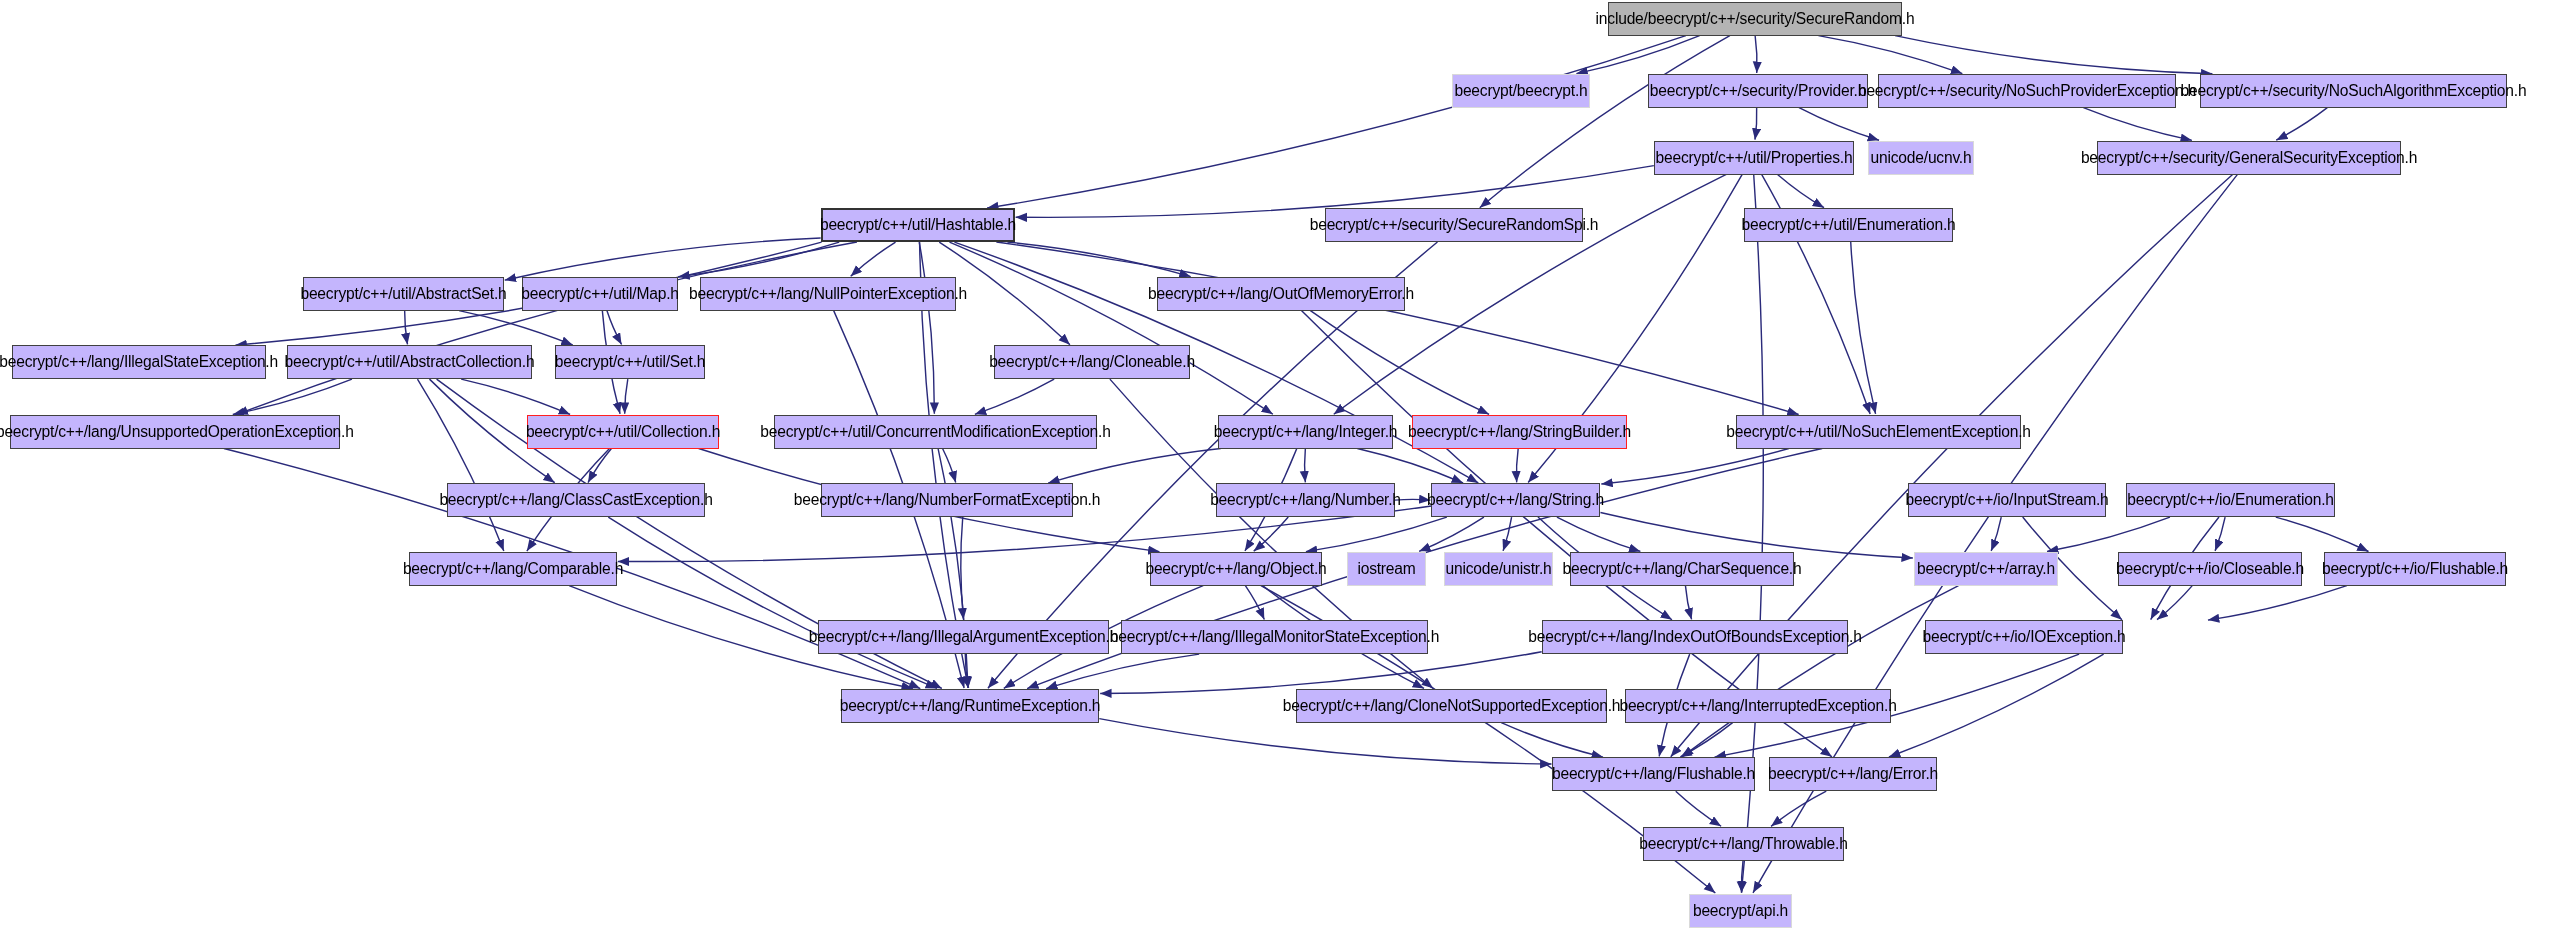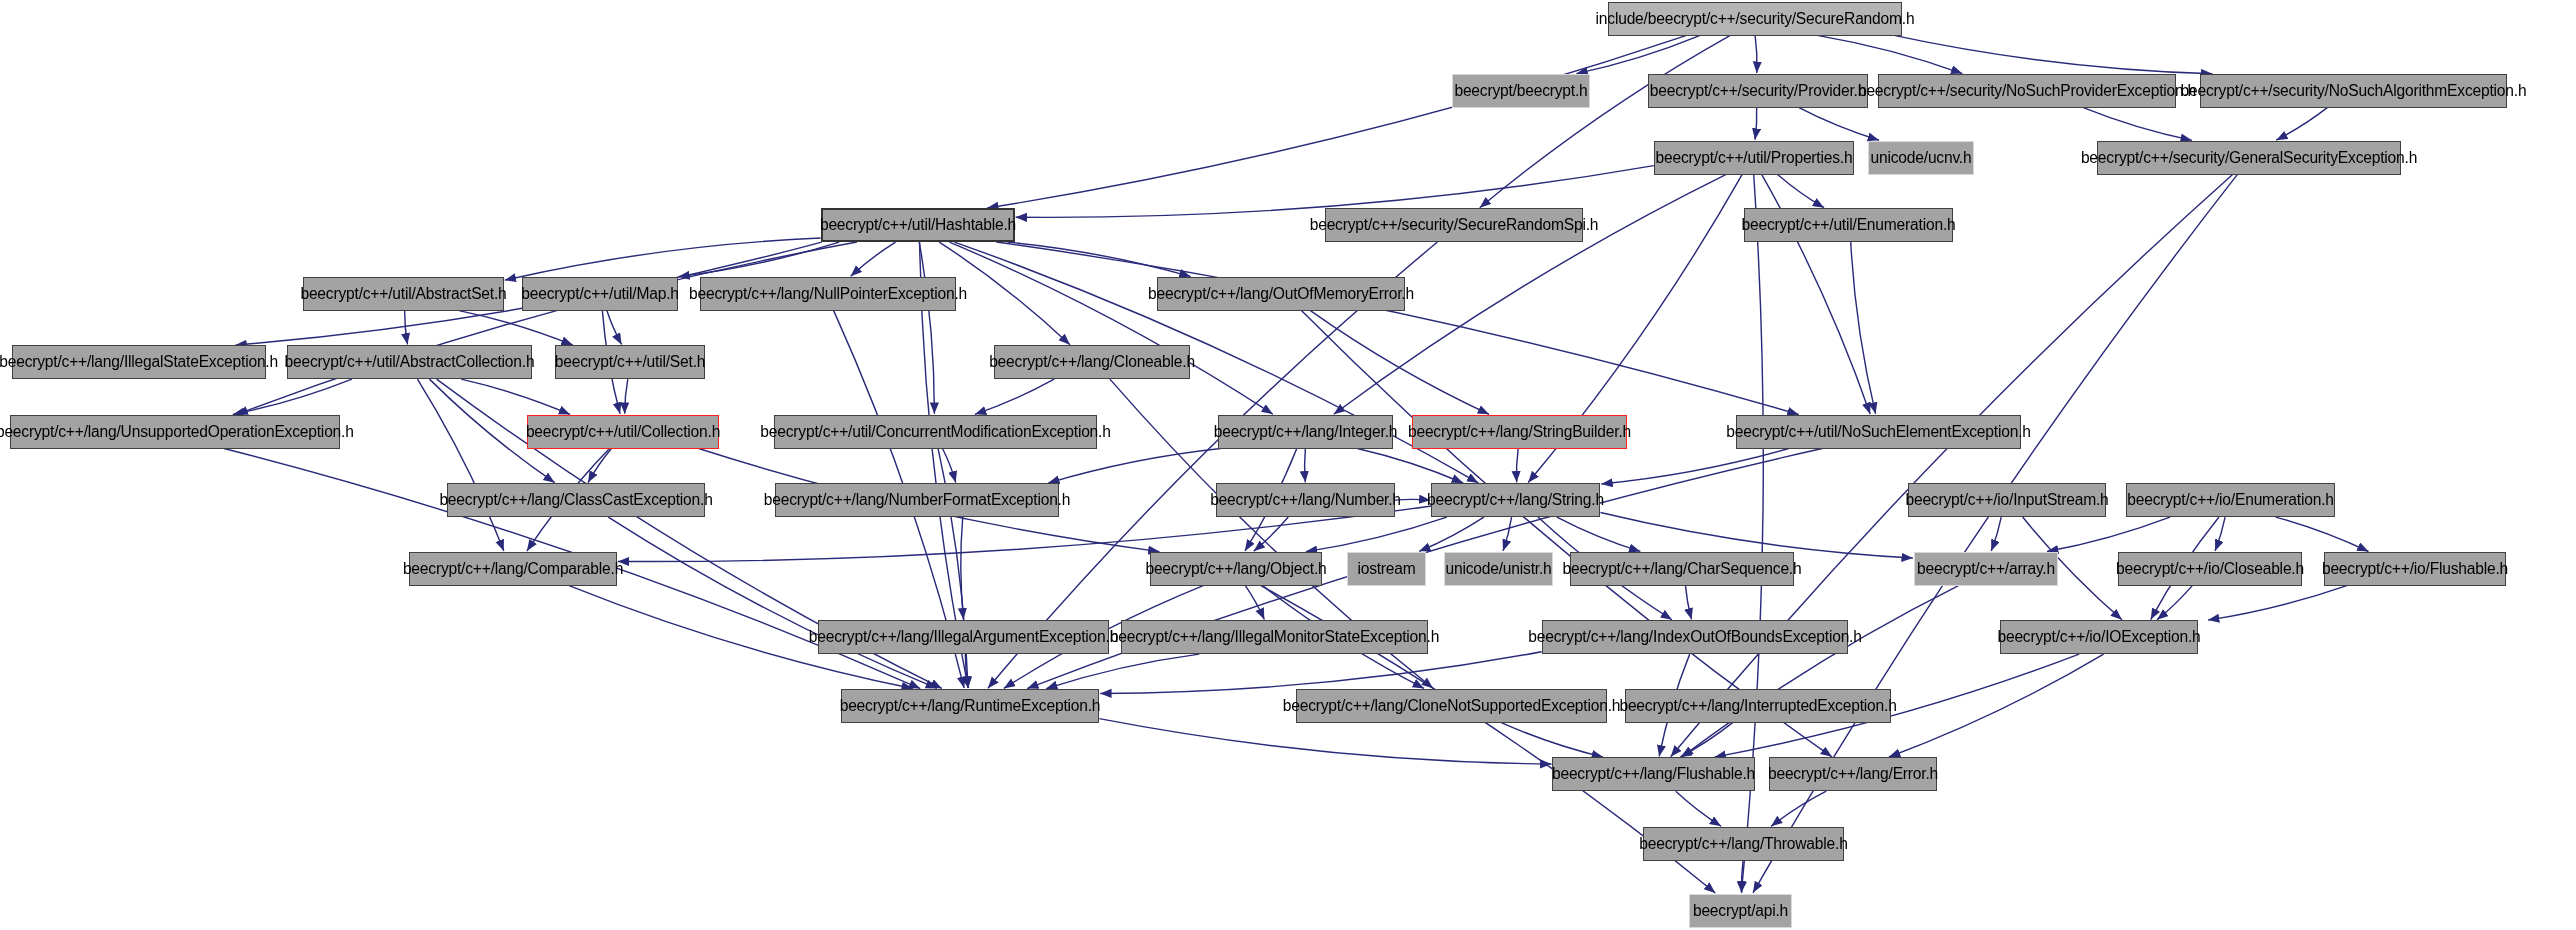--- a/index.html
+++ b/index.html
@@ -7,21 +7,21 @@
   #graph{position:relative;width:2576px;height:930px;background:#ffffff;overflow:hidden;}
   #edges{position:absolute;left:0;top:0;width:2576px;height:930px;pointer-events:none;}
   .node{
     position:absolute;
     box-sizing:border-box;
     display:flex;align-items:center;justify-content:center;
     white-space:nowrap;
     font-size:15.6px;
     line-height:1;
     color:#000000;
-    background:#a3a3a3;
+    background:#c4b5fd;
     border:1.8px solid #404040;
     height:34px;
     padding:0 8px;
     letter-spacing:-0.2px;
   }
   .node.root{ background:#b4b4b4; border-color:#404040; }
   .node.leaf{ border:1.8px solid #d9d9d9; color:#000000; }
   .node.red { border:1.8px solid #ff2020; }
   .node.thick { border-width:2.7px; border-color:#333333; }
   .node .lbl{pointer-events:none;}
@@ -209,21 +209,21 @@
       </div>
       <div class="node red" style="left: 1412px; top: 415px; width: 215px;">
         <span class="lbl">beecrypt/c++/lang/StringBuilder.h</span>
       </div>
       <div class="node" style="left: 1736px; top: 415px; width: 285px;">
         <span class="lbl">beecrypt/c++/util/NoSuchElementException.h</span>
       </div>
       <div class="node" style="left: 447px; top: 483px; width: 258px;">
         <span class="lbl">beecrypt/c++/lang/ClassCastException.h</span>
       </div>
-      <div class="node" style="left: 775px; top: 483px; width: 284px;">
+      <div class="node" style="left: 821px; top: 483px; width: 252px;">
         <span class="lbl">beecrypt/c++/lang/NumberFormatException.h</span>
       </div>
       <div class="node" style="left: 1216px; top: 483px; width: 179px;">
         <span class="lbl">beecrypt/c++/lang/Number.h</span>
       </div>
       <div class="node" style="left: 1431px; top: 483px; width: 169px;">
         <span class="lbl">beecrypt/c++/lang/String.h</span>
       </div>
       <div class="node" style="left: 1908px; top: 483px; width: 198px;">
         <span class="lbl">beecrypt/c++/io/InputStream.h</span>
@@ -257,21 +257,21 @@
       </div>
       <div class="node" style="left: 818px; top: 620px; width: 291px; text-align: right;">
         <span class="lbl">beecrypt/c++/lang/IllegalArgumentException.h</span>
       </div>
       <div class="node" style="left: 1121px; top: 620px; width: 307px;">
         <span class="lbl">beecrypt/c++/lang/IllegalMonitorStateException.h</span>
       </div>
       <div class="node" style="left: 1542px; top: 620px; width: 306px;">
         <span class="lbl">beecrypt/c++/lang/IndexOutOfBoundsException.h</span>
       </div>
-      <div class="node" style="left: 2000px; top: 620px; width: 198px; text-align: right;">
+      <div class="node" style="left: 1925px; top: 620px; width: 198px; text-align: right;">
         <span class="lbl">beecrypt/c++/io/IOException.h</span>
       </div>
       <div class="node" style="left: 841px; top: 689px; width: 258px;">
         <span class="lbl">beecrypt/c++/lang/RuntimeException.h</span>
       </div>
       <div class="node" style="left: 1296px; top: 689px; width: 311px;">
         <span class="lbl">beecrypt/c++/lang/CloneNotSupportedException.h</span>
       </div>
       <div class="node" style="left: 1625px; top: 689px; width: 266px;">
         <span class="lbl">beecrypt/c++/lang/InterruptedException.h</span>

